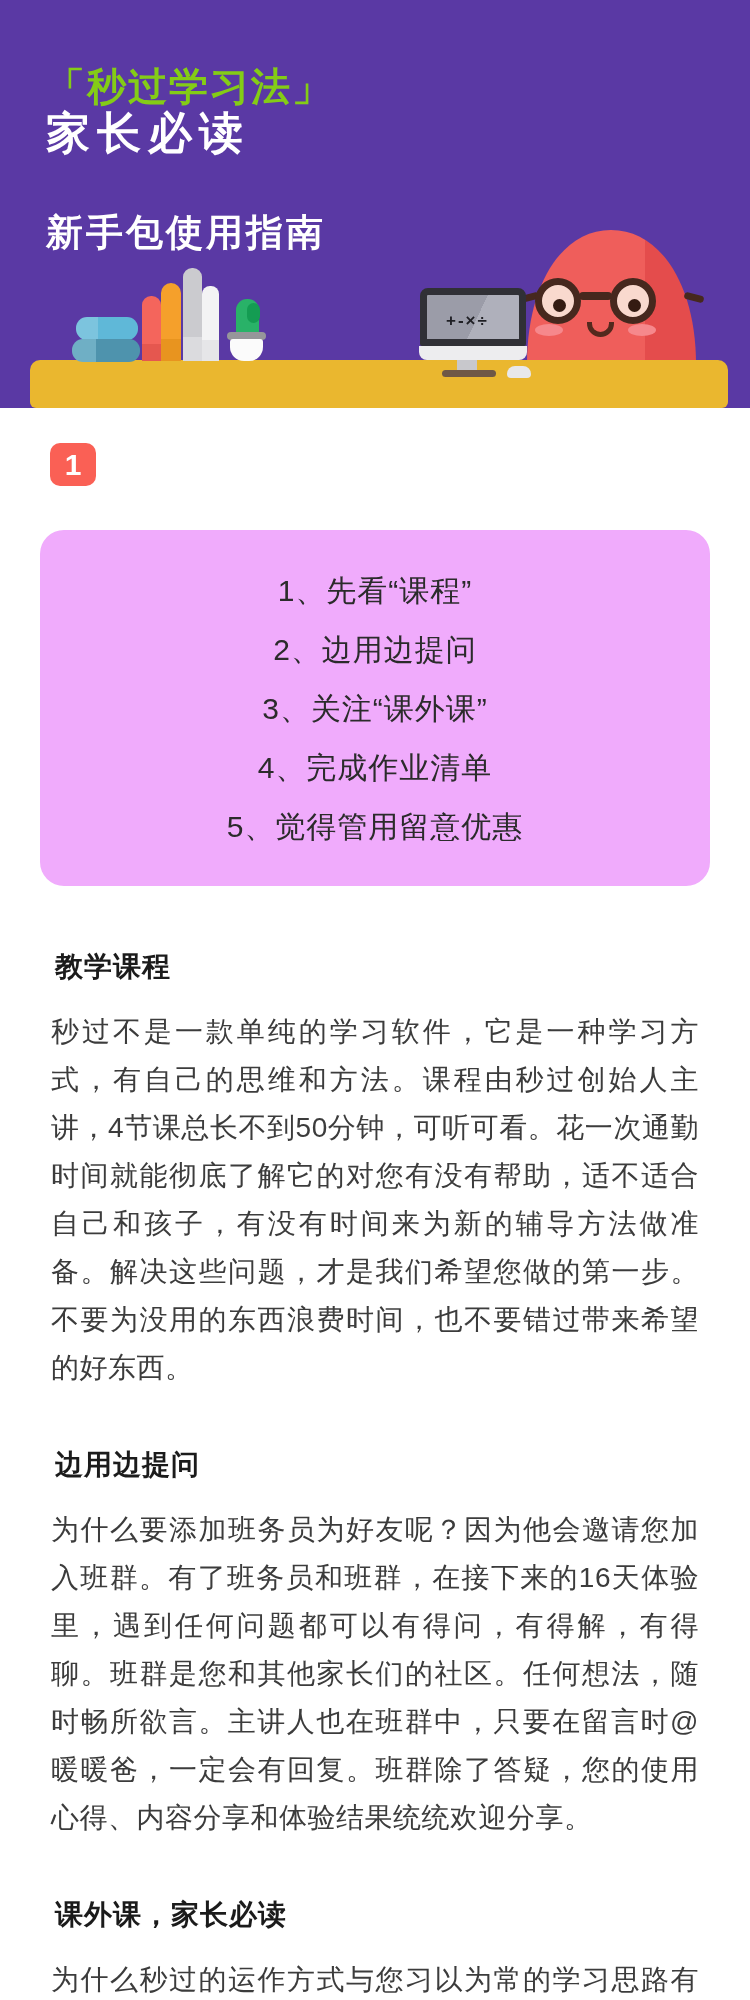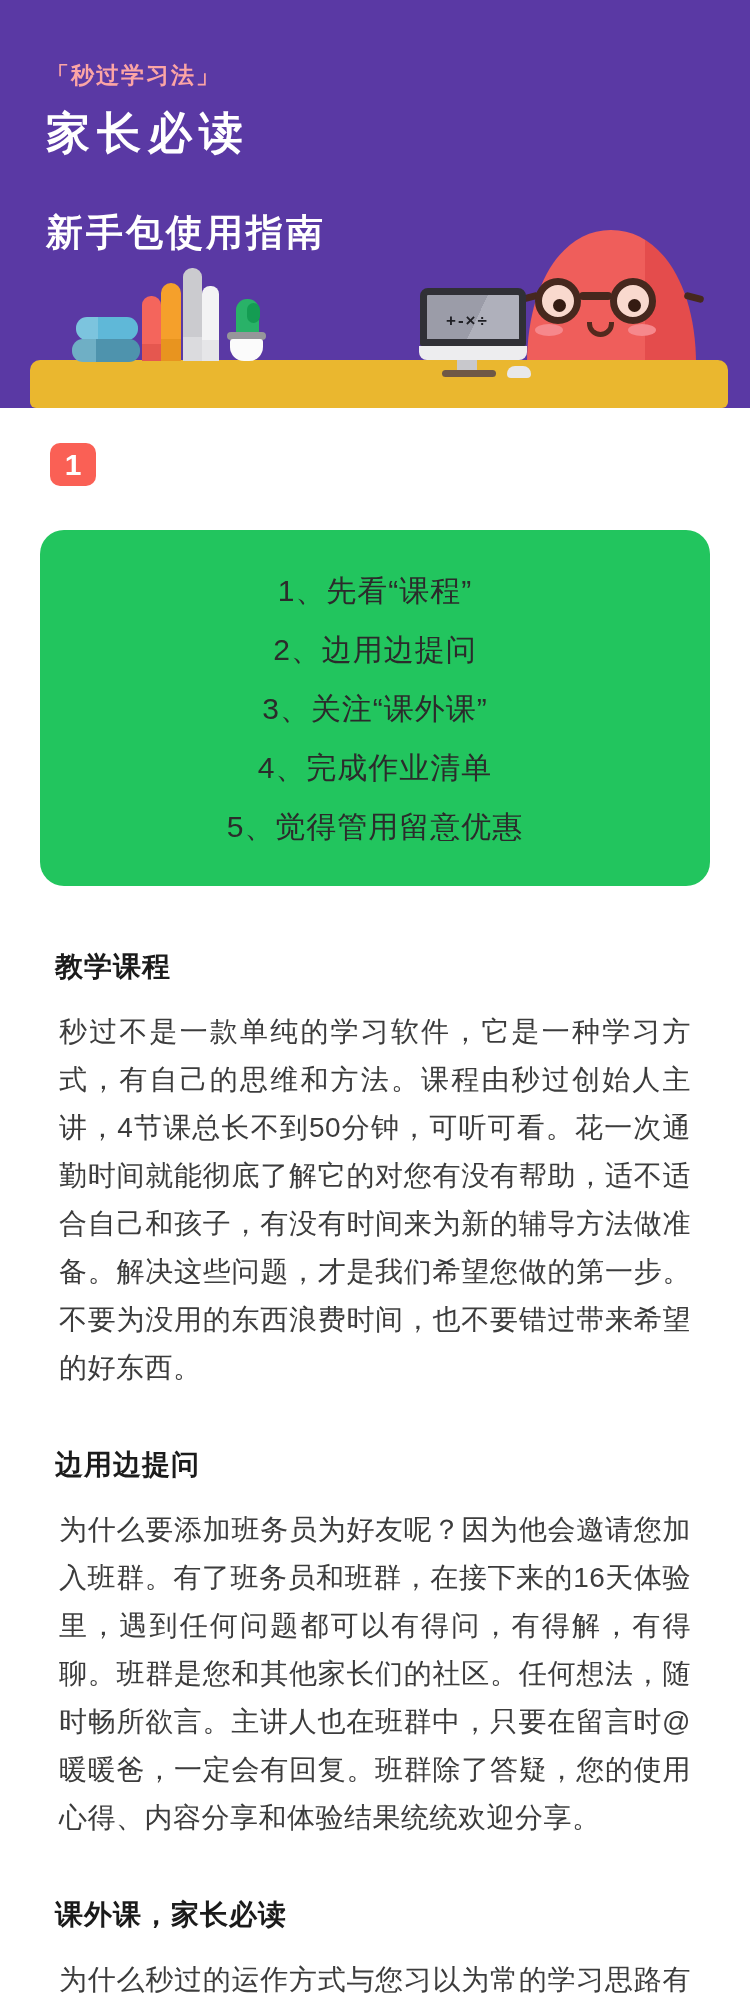--- a/index.html
+++ b/index.html
@@ -11,21 +11,21 @@
   }
 
   
   .header {
     position: relative;
     width: 750px; height: 408px;
     background: #5A39A4;
   }
   .kicker {
     position: absolute; left: 46px; top: 60px;
-    color: #fca5a5; font-size: 23px; font-weight: 600; letter-spacing: 2px;
+    color: #84cc16; font-size: 39px; font-weight: 600; letter-spacing: 2px;
   }
   .main-title {
     position: absolute; left: 46px; top: 104px;
     color: #fff; font-size: 44px; font-weight: 700; letter-spacing: 7px;
   }
   .subtitle {
     position: absolute; left: 46px; top: 208px;
     color: #fff; font-size: 37px; font-weight: 600; letter-spacing: 3px;
   }
 
@@ -109,36 +109,36 @@
   .section-head { display: flex; align-items: center; gap: 22px; margin-top: 35px; margin-left: 3px; }
   .badge {
     width: 46px; height: 43px; background: #FA6055; border-radius: 10px;
     color: #fff; font-size: 30px; font-weight: 700;
     display: flex; align-items: center; justify-content: center;
   }
   .section-title { font-size: 40px; font-weight: 700; color: #1E1E1E; letter-spacing: 2px; }
 
   .steps-box {
     margin: 44px -7px 0 -7px;
-    background: #22c55e; border-radius: 24px;
+    background: #f0abfc; border-radius: 24px;
     padding: 31px 20px 30px;
   }
   .step {
     text-align: center; font-size: 30px; color: #2B2B2B;
     line-height: 59px; letter-spacing: 1px;
   }
 
   .article { margin-top: 54px; }
   .article.first { margin-top: 62px; }
   .article h2 {
     margin: 0 0 22px 8px; font-size: 28px; font-weight: 700;
     color: #1B1B1B; letter-spacing: 1px;
   }
   .article p {
-    margin: 12px; font-size: 28px; line-height: 48px; color: #3C3C3C;
+    margin: 4px; font-size: 28px; line-height: 48px; color: #3C3C3C;
     text-align: justify; letter-spacing: 0.5px;
   }
 </style>
 </head>
 <body>
 
 <div class="header">
   <div class="kicker">「秒过学习法」</div>
   <div class="main-title">家长必读</div>
   <div class="subtitle">新手包使用指南</div>

